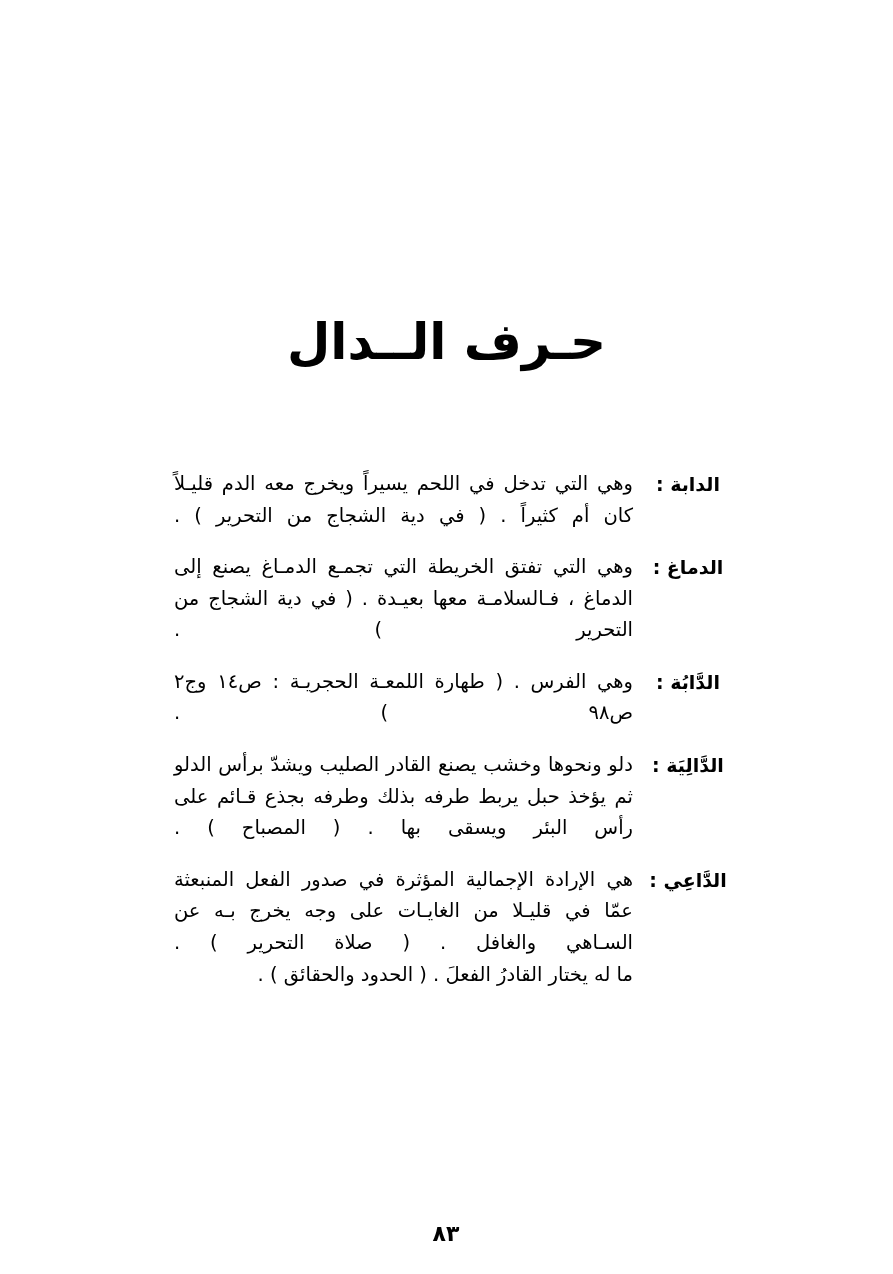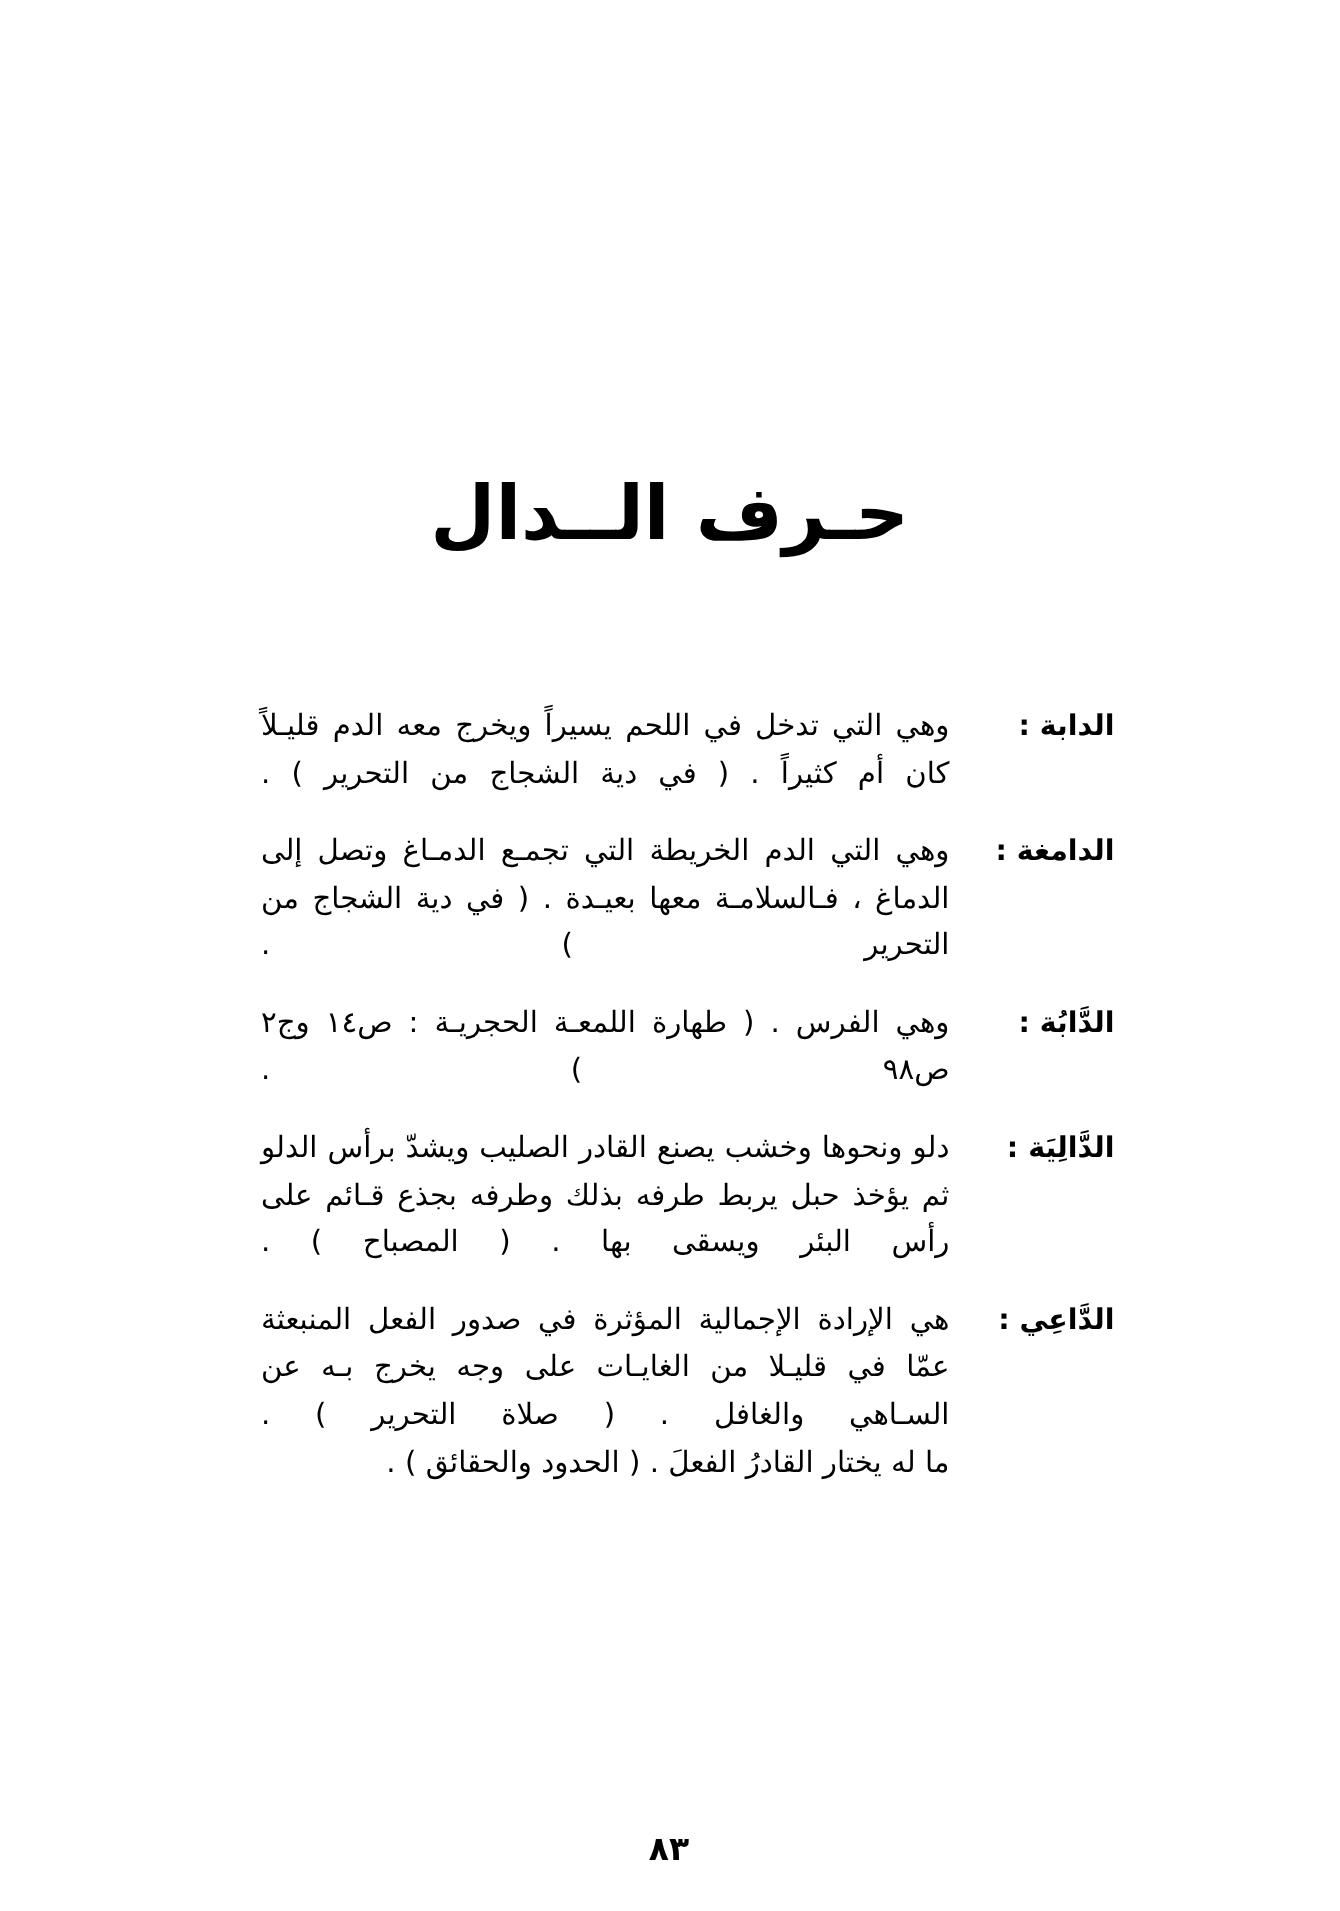--- a/index.html
+++ b/index.html
@@ -39,21 +39,21 @@
     direction: rtl;
   }
   .entry {
     display: flex;
     flex-direction: row;
     align-items: flex-start;
     margin-bottom: 20px;
   }
   .entry-term {
     flex: 0 0 110px;
-    text-align: right;
+    text-align: center;
     font-size: 19px;
     font-weight: bold;
     line-height: 1.62;
     white-space: nowrap;
     padding-left: 0px;
     padding-top: 1px;
     direction: rtl;
   }
   .entry-body {
     flex: 1 1 auto;
@@ -93,23 +93,23 @@
   <div class="entries">
 
     <div class="entry">
       <div class="entry-term">الدابة :</div>
       <div class="entry-body">
         <span class="main-line">وهي التي تدخل في اللحم يسيراً ويخرج معه الدم قليـلاً كان أم كثيراً . ( في دية الشجاج من التحرير ) .</span>
       </div>
     </div>
 
     <div class="entry">
-      <div class="entry-term">الدامغة :</div>
+      <div class="entry-term">الدماغ :</div>
       <div class="entry-body">
-        <span class="main-line">وهي التي الدم الخريطة التي تجمـع الدمـاغ وتصل إلى الدماغ ، فـالسلامـة معها بعيـدة . ( في دية الشجاج من التحرير ) .</span>
+        <span class="main-line">وهي التي تفتق الخريطة التي تجمـع الدمـاغ يصنع إلى الدماغ ، فـالسلامـة معها بعيـدة . ( في دية الشجاج من التحرير ) .</span>
       </div>
     </div>
 
     <div class="entry">
       <div class="entry-term">الدَّابُة :</div>
       <div class="entry-body">
         <span class="main-line">وهي الفرس . ( طهارة اللمعـة الحجريـة : ص١٤ وج٢ ص٩٨ ) .</span>
       </div>
     </div>
 

